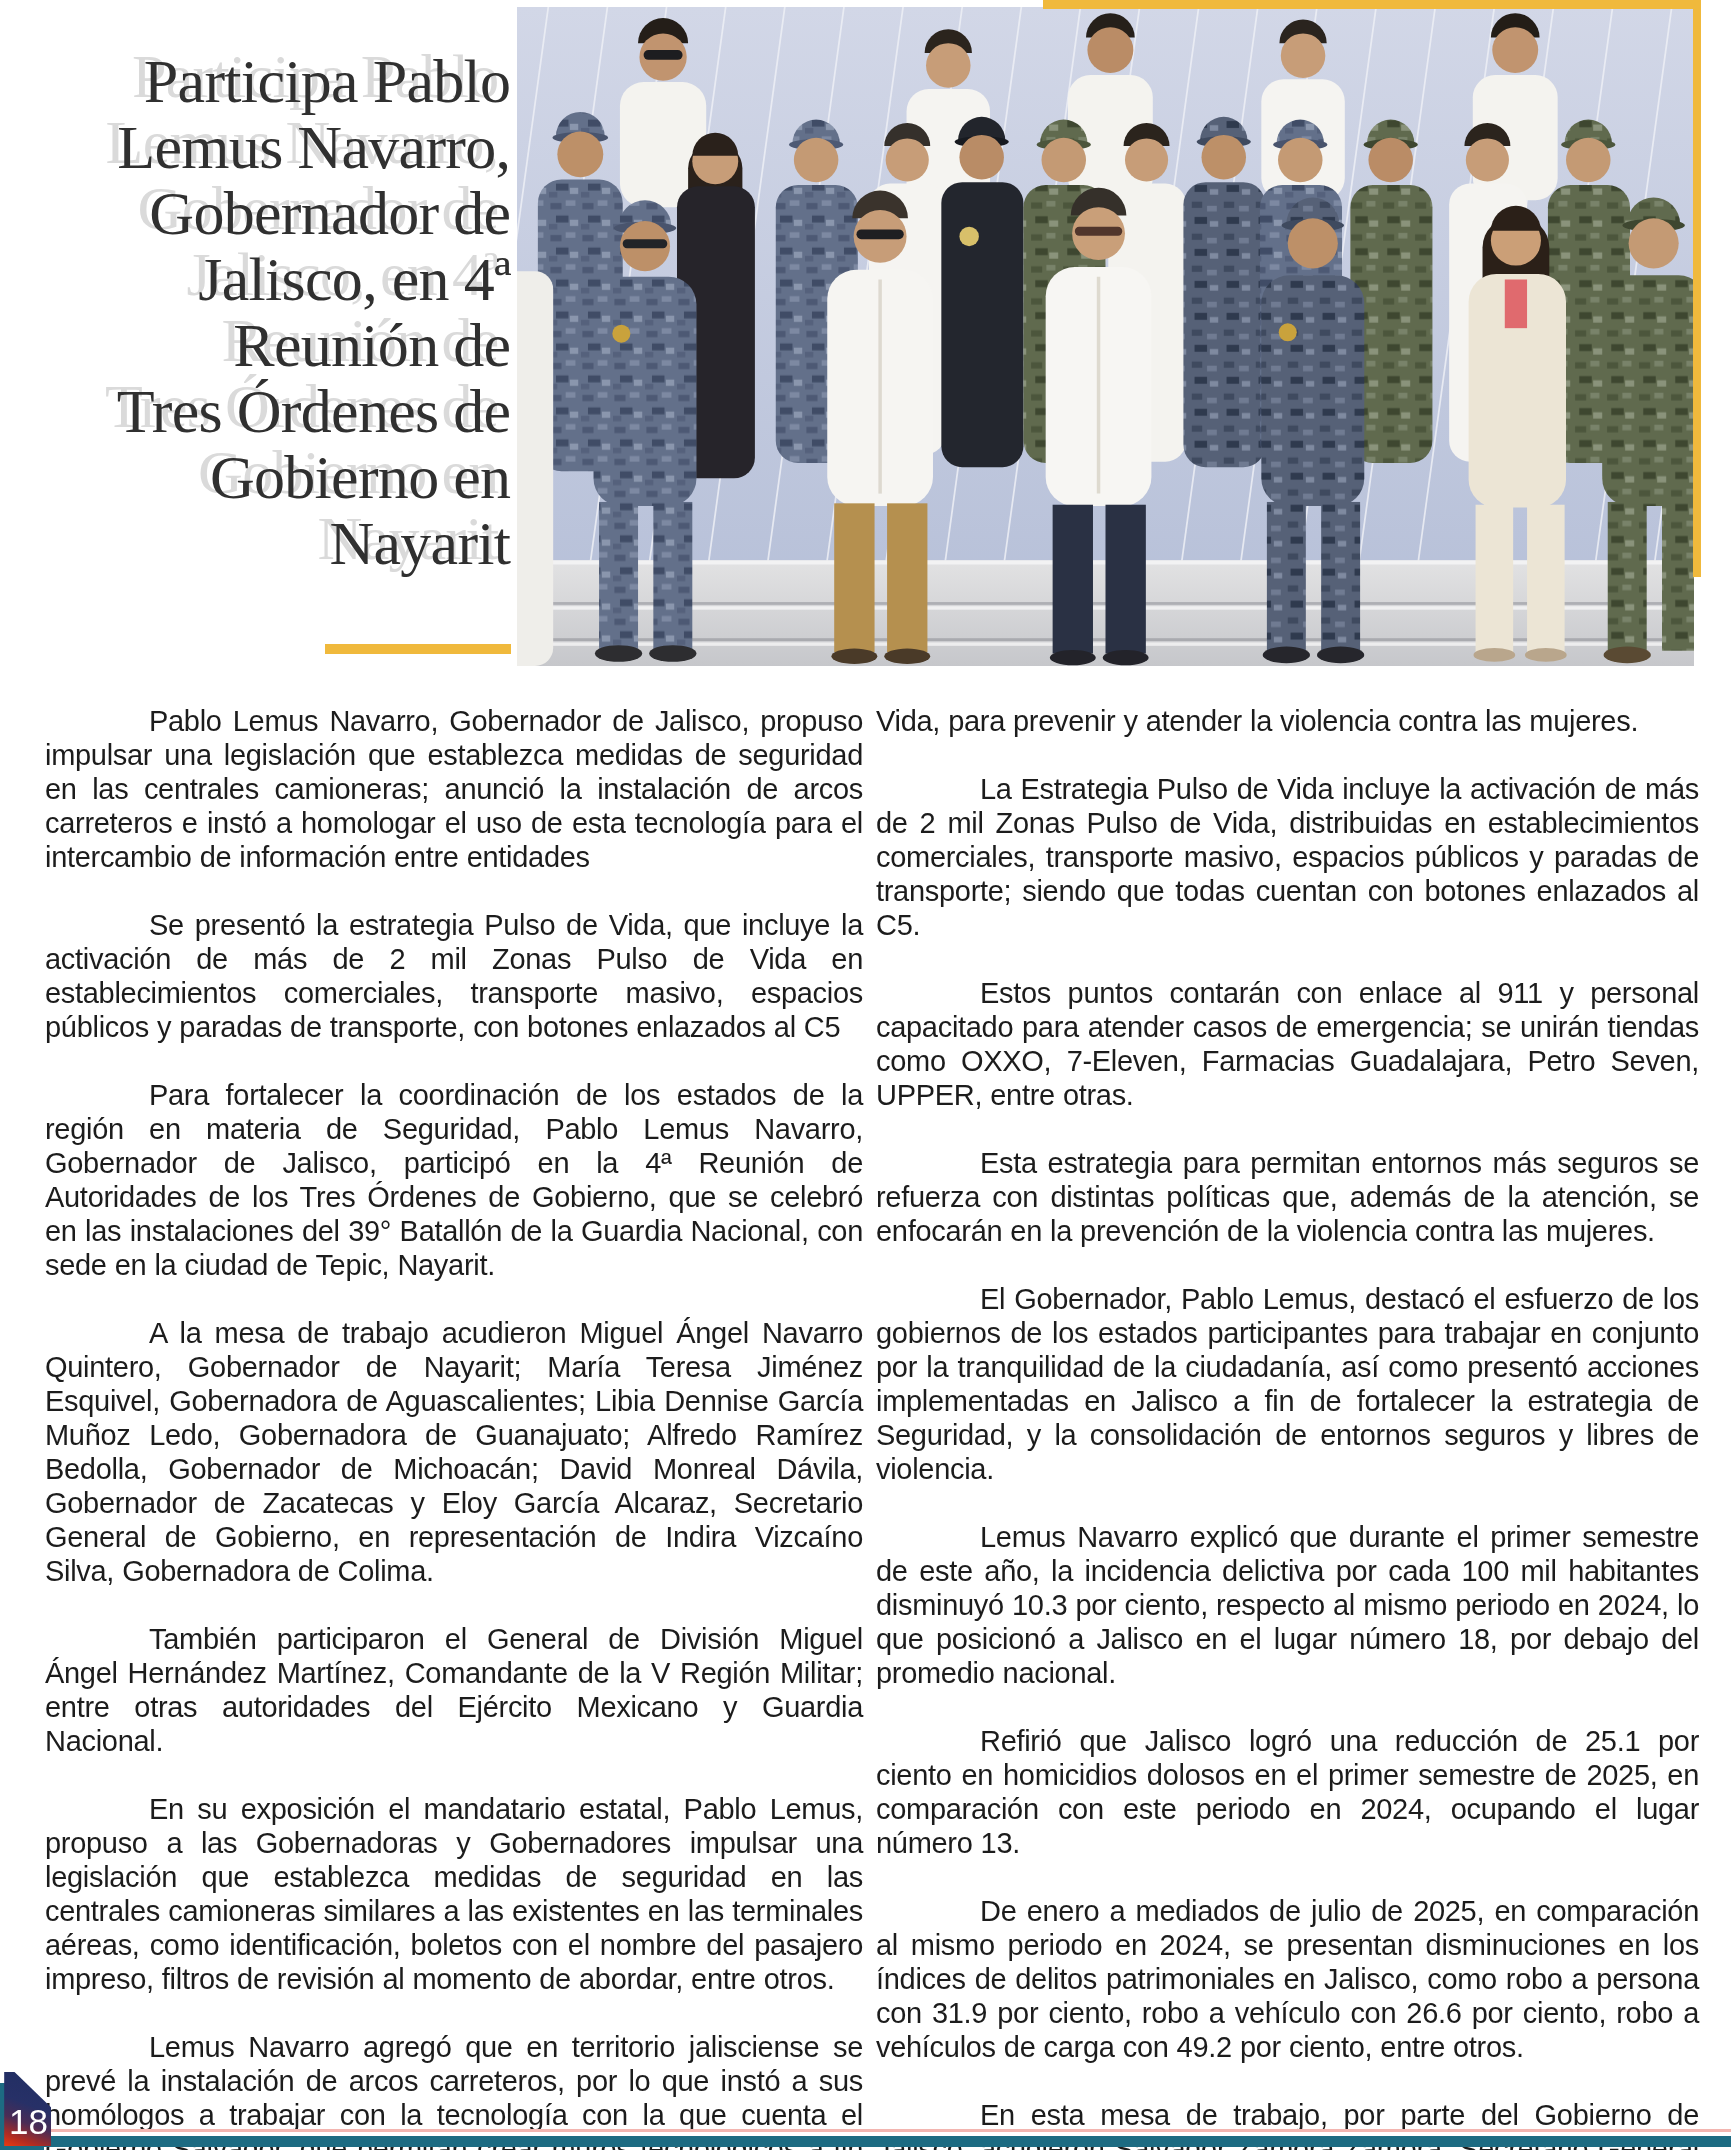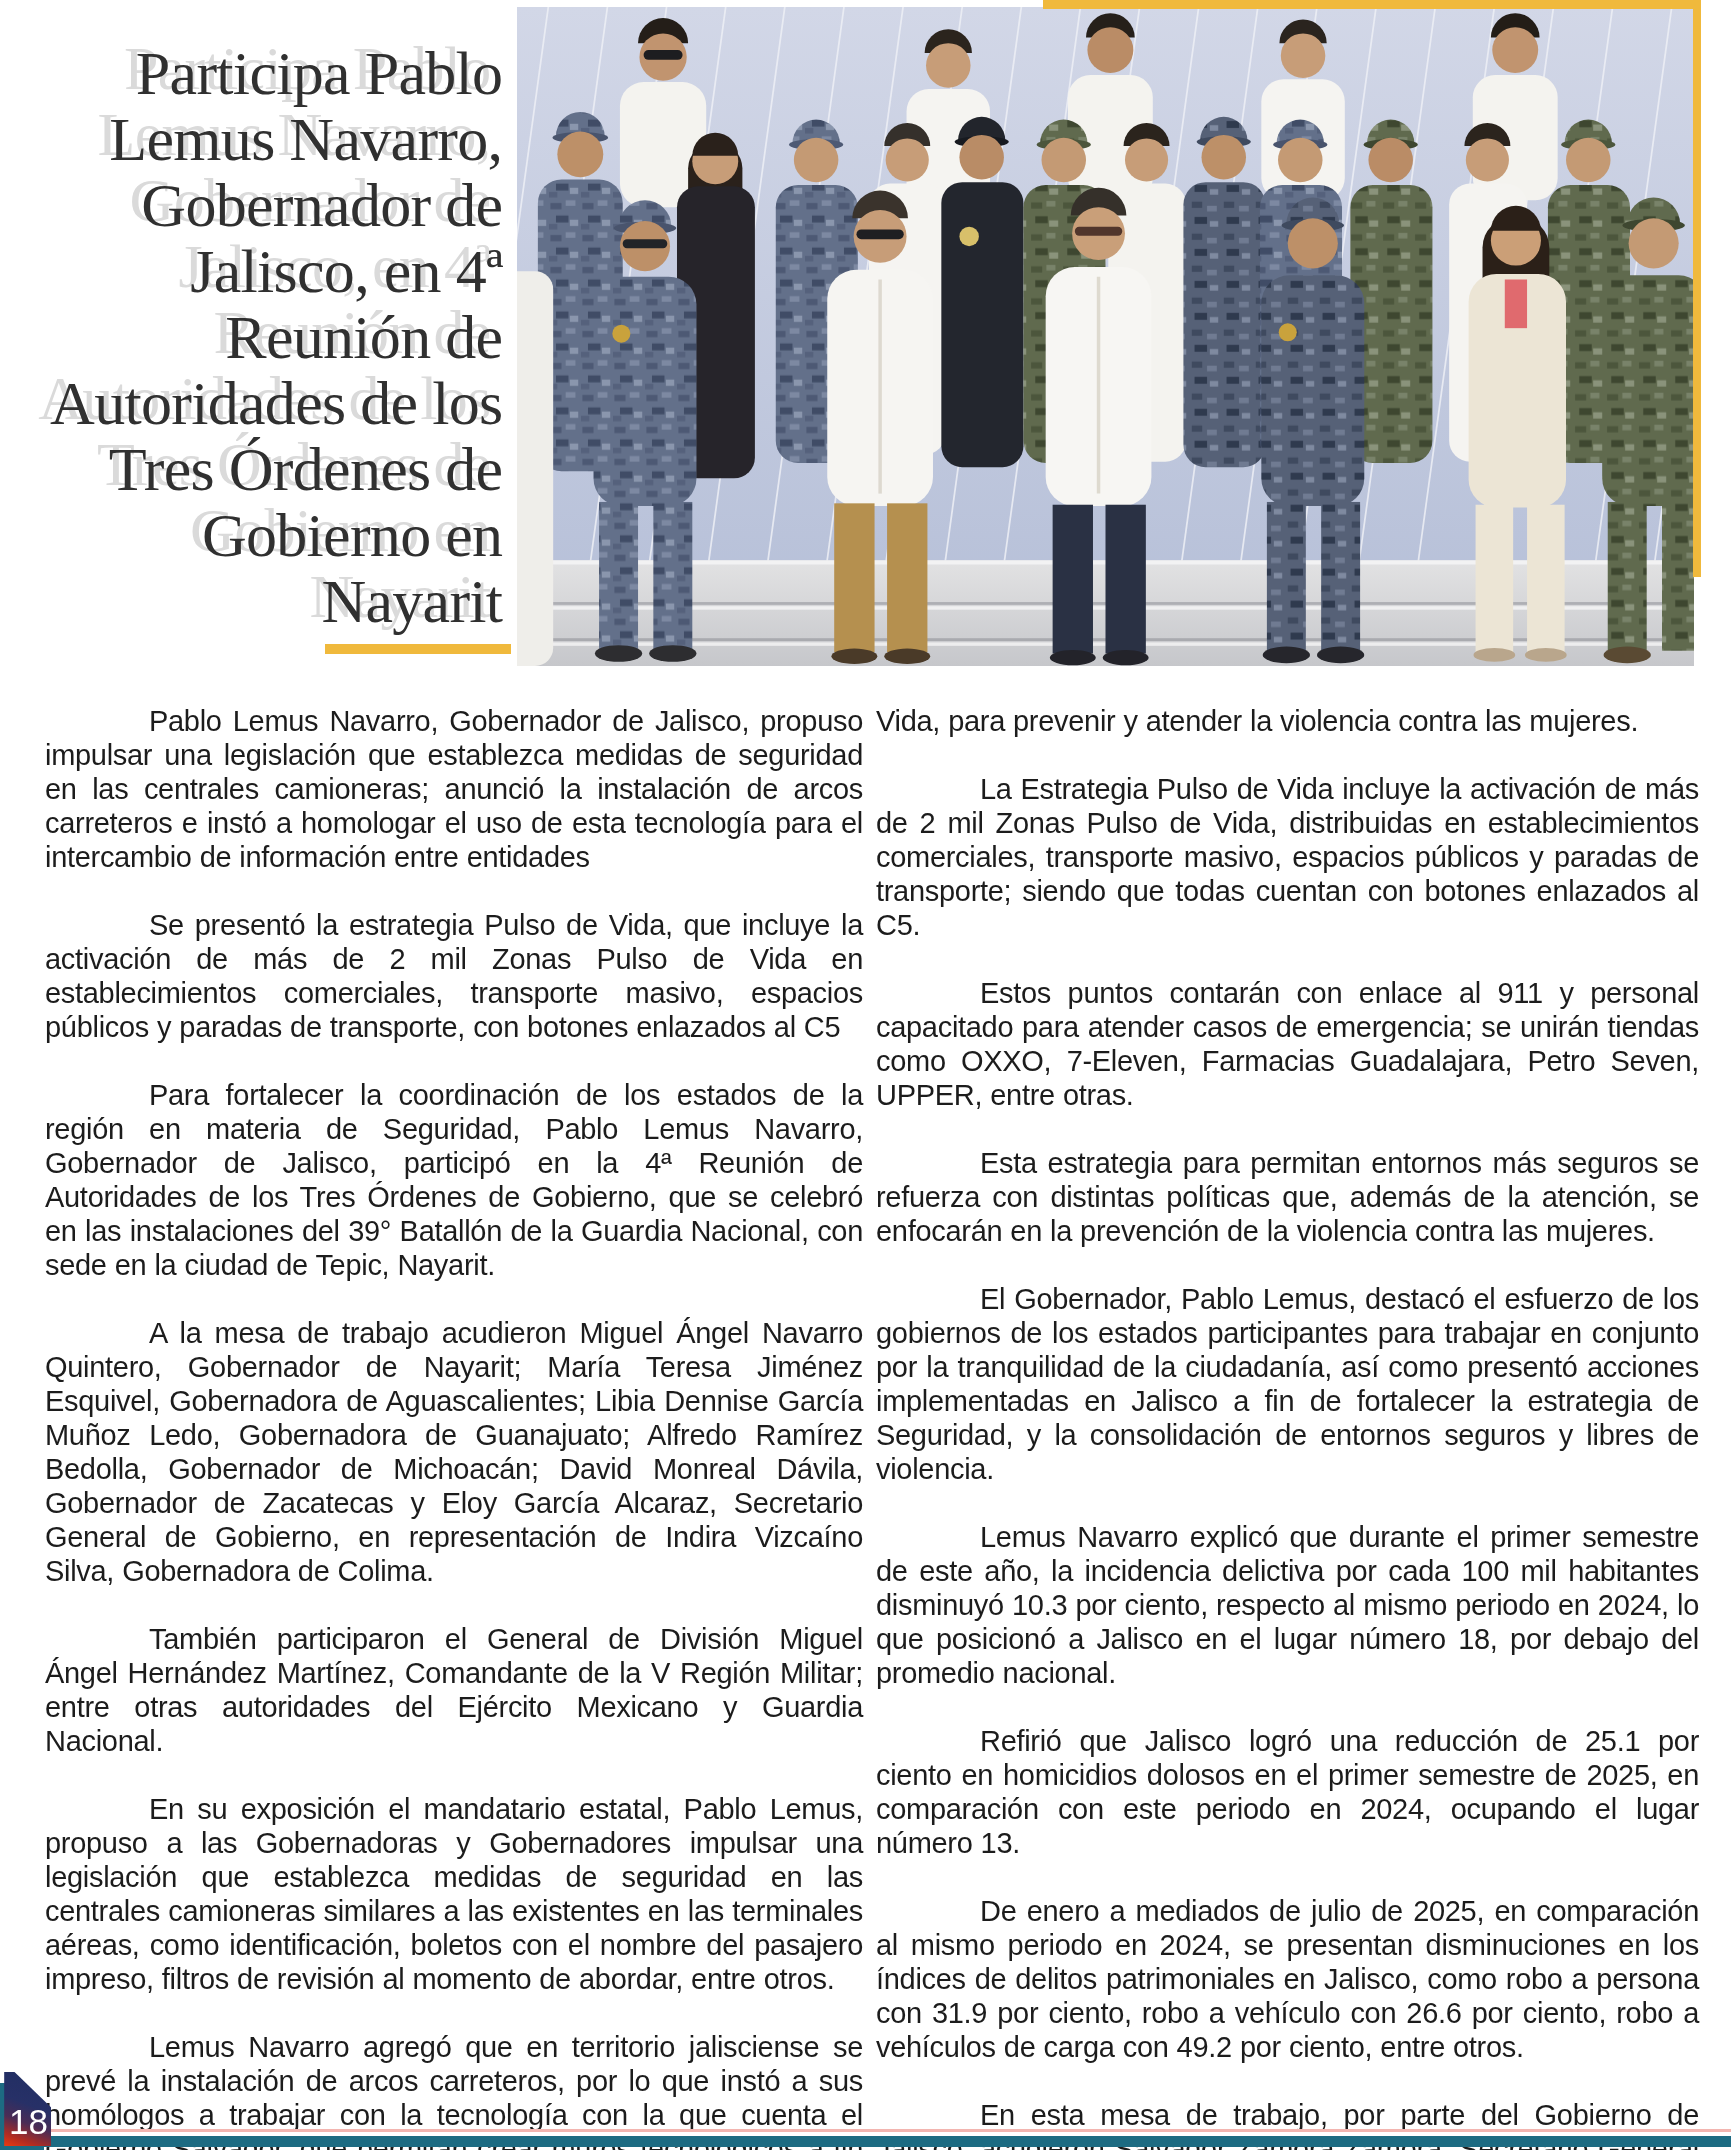--- a/index.html
+++ b/index.html
@@ -51,27 +51,26 @@
   .badge .num{
     position:absolute;left:4.9px;bottom:7px;color:#ffffff;
     font-size:35px;line-height:35px;font-family:"Liberation Sans",sans-serif;
   }
 </style>
 </head>
 <body>
 
 <div class="page">
 
-  <h1 class="headline" style="margin:0;font-weight:400;">
+  <h1 class="headline" style="margin:8px;font-weight:400;">
     <span>Participa Pablo</span>
     <span>Lemus Navarro,</span>
     <span>Gobernador de</span>
     <span>Jalisco, en 4ª</span>
     <span>Reunión de</span>
-    <span>Autoridades de los</span>
     <span>Tres Órdenes de</span>
     <span>Gobierno en</span>
     <span>Nayarit</span>
   </h1>
   <div class="headline-underline"></div>
 
   <div class="photo-frame" role="img" aria-label="Fotografía grupal: gobernadores de civil con guayabera blanca, una gobernadora de traje claro y mandos militares y policiacos en uniforme camuflado, formados en filas sobre una plataforma">
     <svg viewBox="0 0 1692 948" preserveAspectRatio="none">
       <defs>
         <linearGradient id="sky" x1="0" y1="0" x2="0" y2="1">

